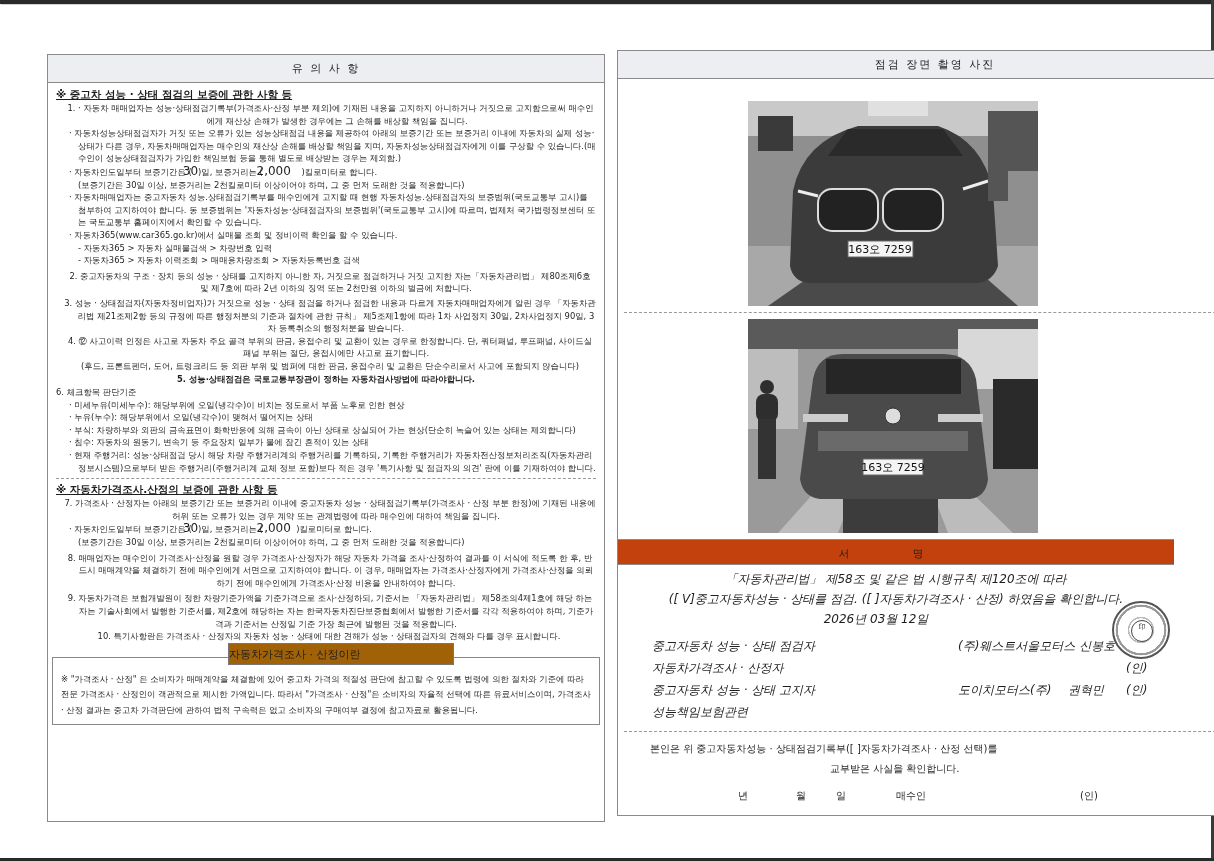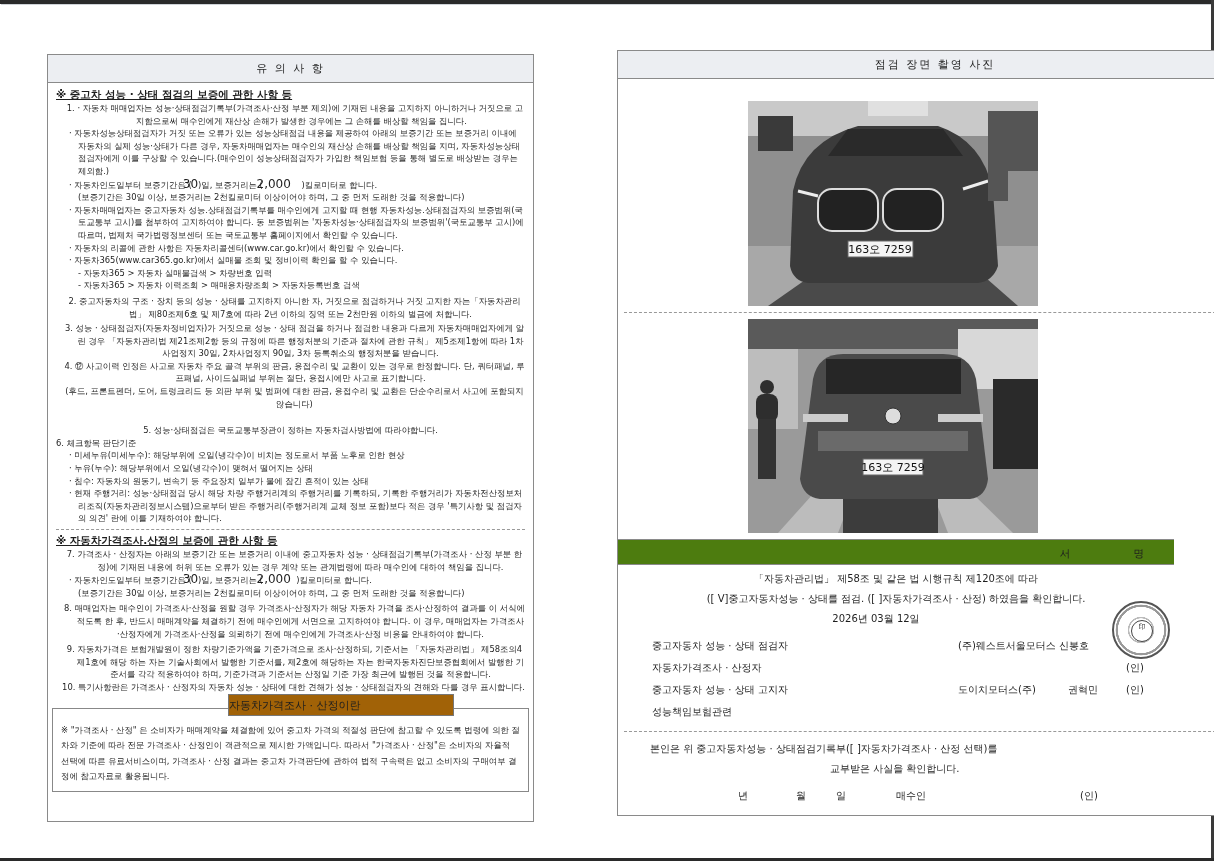--- a/index.html
+++ b/index.html
@@ -5,42 +5,42 @@
   * { box-sizing: border-box; margin: 0; padding: 0; }
   html, body { width: 1214px; height: 861px; overflow: hidden; background: #ffffff; }
   body { font-family: "DejaVu Sans", "Liberation Sans", sans-serif; color: #1e1e1e; position: relative; }
   .topbar { position: absolute; left: 0; top: 0; width: 1214px; height: 4px; background: #2a2a2a; }
   .bottombar { position: absolute; left: 0; bottom: 0; width: 1214px; height: 3px; background: #2a2a2a; }
   .rightbar { position: absolute; right: 0; top: 0; width: 3px; height: 861px; background: #3a3a3a; }
   .page { position: absolute; left: 1px; top: 4px; width: 1210px; height: 854px; border-top: 1px solid #cfd3d8; background: #fff; }
 
   .panel { position: absolute; border: 1px solid #8a8a8a; background: #fff; }
   .panel-head { height: 28px; border-bottom: 1px solid #8a8a8a; background: #eceef2; text-align: center; font-size: 11px; line-height: 28px; letter-spacing: 2px; }
-  .left { left: 46px; top: 49px; width: 487px; height: 768px; }
+  .left { left: 46px; top: 49px; width: 558px; height: 768px; }
   .right { left: 616px; top: 45px; width: 636px; height: 766px; }
 
   .content { padding: 3px 8px 0 8px; font-size: 8.4px; line-height: 12.6px; }
   .sec-title { font-size: 10.5px; line-height: 14px; font-weight: bold; text-decoration: underline; margin: 1px 0 1px 0; }
   .item { padding-left: 10px; text-indent: -10px; text-align: center; }
   .sub { padding-left: 22px; text-indent: -9px; }
   .sub2 { padding-left: 22px; }
   .dash { border-top: 1px dashed #999; margin: 4px 0 3px 0; }
   .num { display: inline-block; border-bottom: 0; font-size: 12px; }
 
   .box-wrap { position: relative; margin-top: 14px; }
   .box-title { position: absolute; left: 172px; top: -14px; width: 226px; height: 22px; border: 1px solid #777; background: #a16207; font-size: 11px; line-height: 22px; z-index: 2; }
   .box { border: 1px solid #888; margin: 0 -4px; padding: 14px 8px 6px 8px; font-size: 8.4px; line-height: 15.5px; }
 
   .photo { position: absolute; overflow: hidden; background: #86efac; }
   .photo1 { left: 130px; top: 50px; width: 290px; height: 205px; }
   .photo2 { left: 130px; top: 268px; width: 290px; height: 214px; }
   .photo-dash { position: absolute; left: 6px; right: 6px; top: 261px; border-top: 1px dashed #999; }
 
-  .sign-head { position: absolute; left: 0; top: 488px; width: 556px; height: 26px; border-top: 1px solid #8a8a8a; border-bottom: 1px solid #8a8a8a; background: #4d7c0f; text-align: right; line-height: 26px; font-size: 10.5px; letter-spacing: 30px; }
-  .sign-body { position: absolute; left: 0; top: 515px; width: 556px; font-size: 10px; }
+  .sign-head { position: absolute; left: 0; top: 488px; width: 556px; height: 26px; border-top: 1px solid #8a8a8a; border-bottom: 1px solid #8a8a8a; background: #c2410c; text-align: center; line-height: 26px; font-size: 10.5px; letter-spacing: 30px; }
+  .sign-body { position: absolute; left: 0; top: 515px; width: 556px; font-size: 12px; font-style: italic; }
   .center-line { text-align: center; height: 20px; line-height: 20px; }
   .row { position: relative; height: 22px; line-height: 22px; padding-left: 34px; }
   .row .r1 { position: absolute; left: 340px; }
   .row .r2 { position: absolute; left: 480px; }
   .row .rin { position: absolute; left: 508px; }
   .sig-dash { position: absolute; left: 6px; right: 6px; top: 680px; border-top: 1px dashed #999; }
   .receipt { position: absolute; left: 0; top: 688px; width: 556px; font-size: 10px; }
   .stamp { position: absolute; left: 494px; top: 550px; width: 58px; height: 58px; border-radius: 50%; border: 2px solid #555; background: radial-gradient(circle, #fff 0 30%, #bbb 31% 34%, #fff 35% 60%, #999 61% 66%, #fff 67%); }
   .stamp-inner { position: absolute; left: 17px; top: 17px; width: 22px; height: 22px; border: 1.5px solid #444; border-radius: 50%; font-size: 7px; line-height: 9px; text-align: center; color: #333; padding-top: 2px; }
 </style>
@@ -61,36 +61,36 @@
         <div class="item" style="padding-left:22px;text-indent:-13px;">
           <span>1.</span>
           <span>· 자동차 매매업자는 성능·상태점검기록부(가격조사·산정 부분 제외)에 기재된 내용을 고지하지 아니하거나 거짓으로 고지함으로써 매수인에게 재산상 손해가 발생한 경우에는 그 손해를 배상할 책임을 집니다.</span>
         </div>
         <div class="sub">· 자동차성능상태점검자가 거짓 또는 오류가 있는 성능상태점검 내용을 제공하여 아래의 보증기간 또는 보증거리 이내에 자동차의 실제 성능·상태가 다른 경우, 자동차매매업자는 매수인의 재산상 손해를 배상할 책임을 지며, 자동차성능상태점검자에게 이를 구상할 수 있습니다.(매수인이 성능상태점검자가 가입한 책임보험 등을 통해 별도로 배상받는 경우는 제외함.)</div>
         <div class="sub">
           <span>· 자동차인도일부터 보증기간은 (</span><span class="num">30</span><span>)일, 보증거리는 (</span>&nbsp;<span class="num">2,000</span>&nbsp;&nbsp;&nbsp;&nbsp;<span>)킬로미터로 합니다.</span>
         </div>
         <div class="sub2">(보증기간은 30일 이상, 보증거리는 2천킬로미터 이상이어야 하며, 그 중 먼저 도래한 것을 적용합니다)</div>
         <div class="sub">· 자동차매매업자는 중고자동차 성능.상태점검기록부를 매수인에게 고지할 때 현행 자동차성능.상태점검자의 보증범위(국토교통부 고시)를 첨부하여 고지하여야 합니다. 동 보증범위는 '자동차성능·상태점검자의 보증범위'(국토교통부 고시)에 따르며, 법제처 국가법령정보센터 또는 국토교통부 홈페이지에서 확인할 수 있습니다.</div>
-        <div class="sub">· 자동차의 리콜에 관한 사항은 자동차리콜센터(www.car.go.kr)에서 확인할 수 있습니다.</div>
         <div class="sub">· 자동차365(www.car365.go.kr)에서 실매물 조회 및 정비이력 확인을 할 수 있습니다.</div>
         <div class="sub2">- 자동차365 &gt; 자동차 실매물검색 &gt; 차량번호 입력</div>
         <div class="sub2">- 자동차365 &gt; 자동차 이력조회 &gt; 매매용차량조회 &gt; 자동차등록번호 검색</div>
       </div>
 
       <div class="item" style="padding-left:20px;text-indent:-12px;margin-top:3px;">2. 중고자동차의 구조 · 장치 등의 성능 · 상태를 고지하지 아니한 자, 거짓으로 점검하거나 거짓 고지한 자는「자동차관리법」 제80조제6호 및 제7호에 따라 2년 이하의 징역 또는 2천만원 이하의 벌금에 처합니다.</div>
       <div class="item" style="padding-left:20px;text-indent:-12px;margin-top:2px;">3. 성능 · 상태점검자(자동차정비업자)가 거짓으로 성능 · 상태 점검을 하거나 점검한 내용과 다르게 자동차매매업자에게 알린 경우 「자동차관리법 제21조제2항 등의 규정에 따른 행정처분의 기준과 절차에 관한 규칙」 제5조제1항에 따라 1차 사업정지 30일, 2차사업정지 90일, 3차 등록취소의 행정처분을 받습니다.</div>
       <div class="item" style="padding-left:20px;text-indent:-12px;">4. ⑫ 사고이력 인정은 사고로 자동차 주요 골격 부위의 판금, 용접수리 및 교환이 있는 경우로 한정합니다. 단, 쿼터패널, 루프패널, 사이드실패널 부위는 절단, 용접시에만 사고로 표기합니다.</div>
       <div class="item" style="padding-left:8px;text-indent:0;">(후드, 프론트펜더, 도어, 트렁크리드 등 외판 부위 및 범퍼에 대한 판금, 용접수리 및 교환은 단순수리로서 사고에 포함되지 않습니다)</div>
-      <div class="item" style="margin-top:14px;">5. 성능·상태점검은 국토교통부장관이 정하는 자동차검사방법에 따라야합니다.</div>
+      <div class="item" style="margin-top:1px;font-weight:bold;">5. 성능·상태점검은 국토교통부장관이 정하는 자동차검사방법에 따라야합니다.</div>
 
       <div>
         <div>6. 체크항목 판단기준</div>
         <div class="sub">· 미세누유(미세누수): 해당부위에 오일(냉각수)이 비치는 정도로서 부품 노후로 인한 현상</div>
         <div class="sub">· 누유(누수): 해당부위에서 오일(냉각수)이 맺혀서 떨어지는 상태</div>
+        <div class="sub">· 부식: 차량하부와 외판의 금속표면이 화학반응에 의해 금속이 아닌 상태로 상실되어 가는 현상(단순히 녹슬어 있는 상태는 제외합니다)</div>
         <div class="sub">· 침수: 자동차의 원동기, 변속기 등 주요장치 일부가 물에 잠긴 흔적이 있는 상태</div>
         <div class="sub">· 현재 주행거리: 성능·상태점검 당시 해당 차량 주행거리계의 주행거리를 기록하되, 기록한 주행거리가 자동차전산정보처리조직(자동차관리정보시스템)으로부터 받은 주행거리(주행거리계 교체 정보 포함)보다 적은 경우 '특기사항 및 점검자의 의견' 란에 이를 기재하여야 합니다.</div>
       </div>
 
       <div class="dash"></div>
 
       <div class="sec-title">※ 자동차가격조사.산정의 보증에 관한 사항 등</div>
       <div>
         <div class="item" style="padding-left:20px;text-indent:-12px;">7. 가격조사 · 산정자는 아래의 보증기간 또는 보증거리 이내에 중고자동차 성능 · 상태점검기록부(가격조사 · 산정 부분 한정)에 기재된 내용에 허위 또는 오류가 있는 경우 계약 또는 관계법령에 따라 매수인에 대하여 책임을 집니다.</div>
         <div class="sub">

